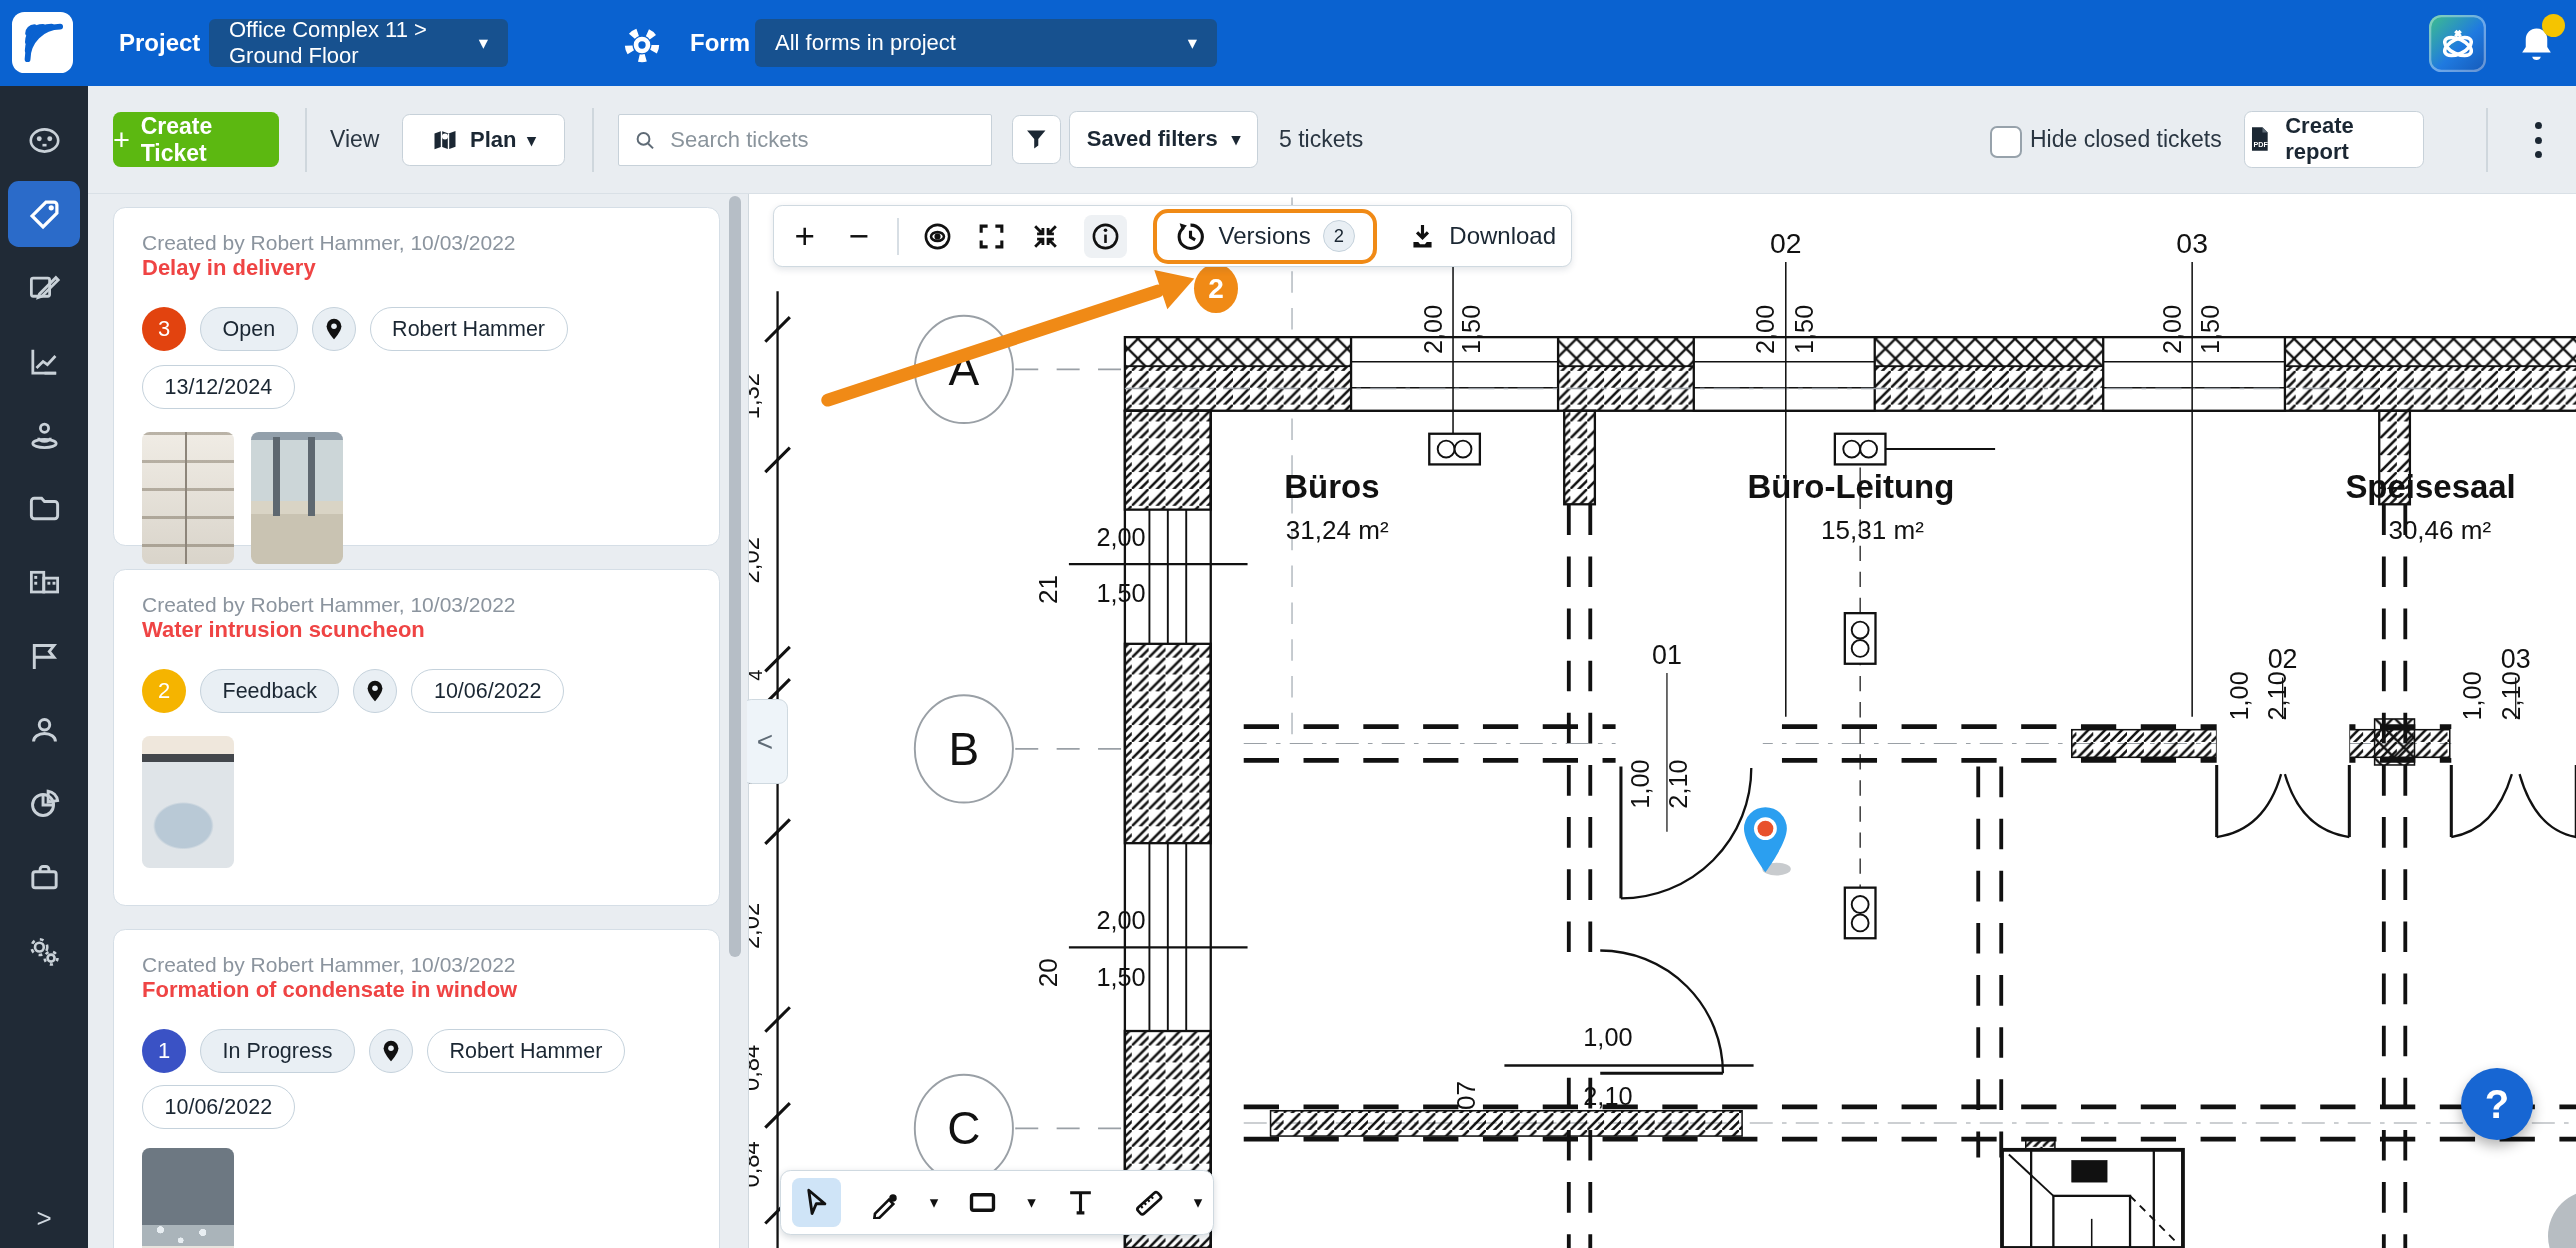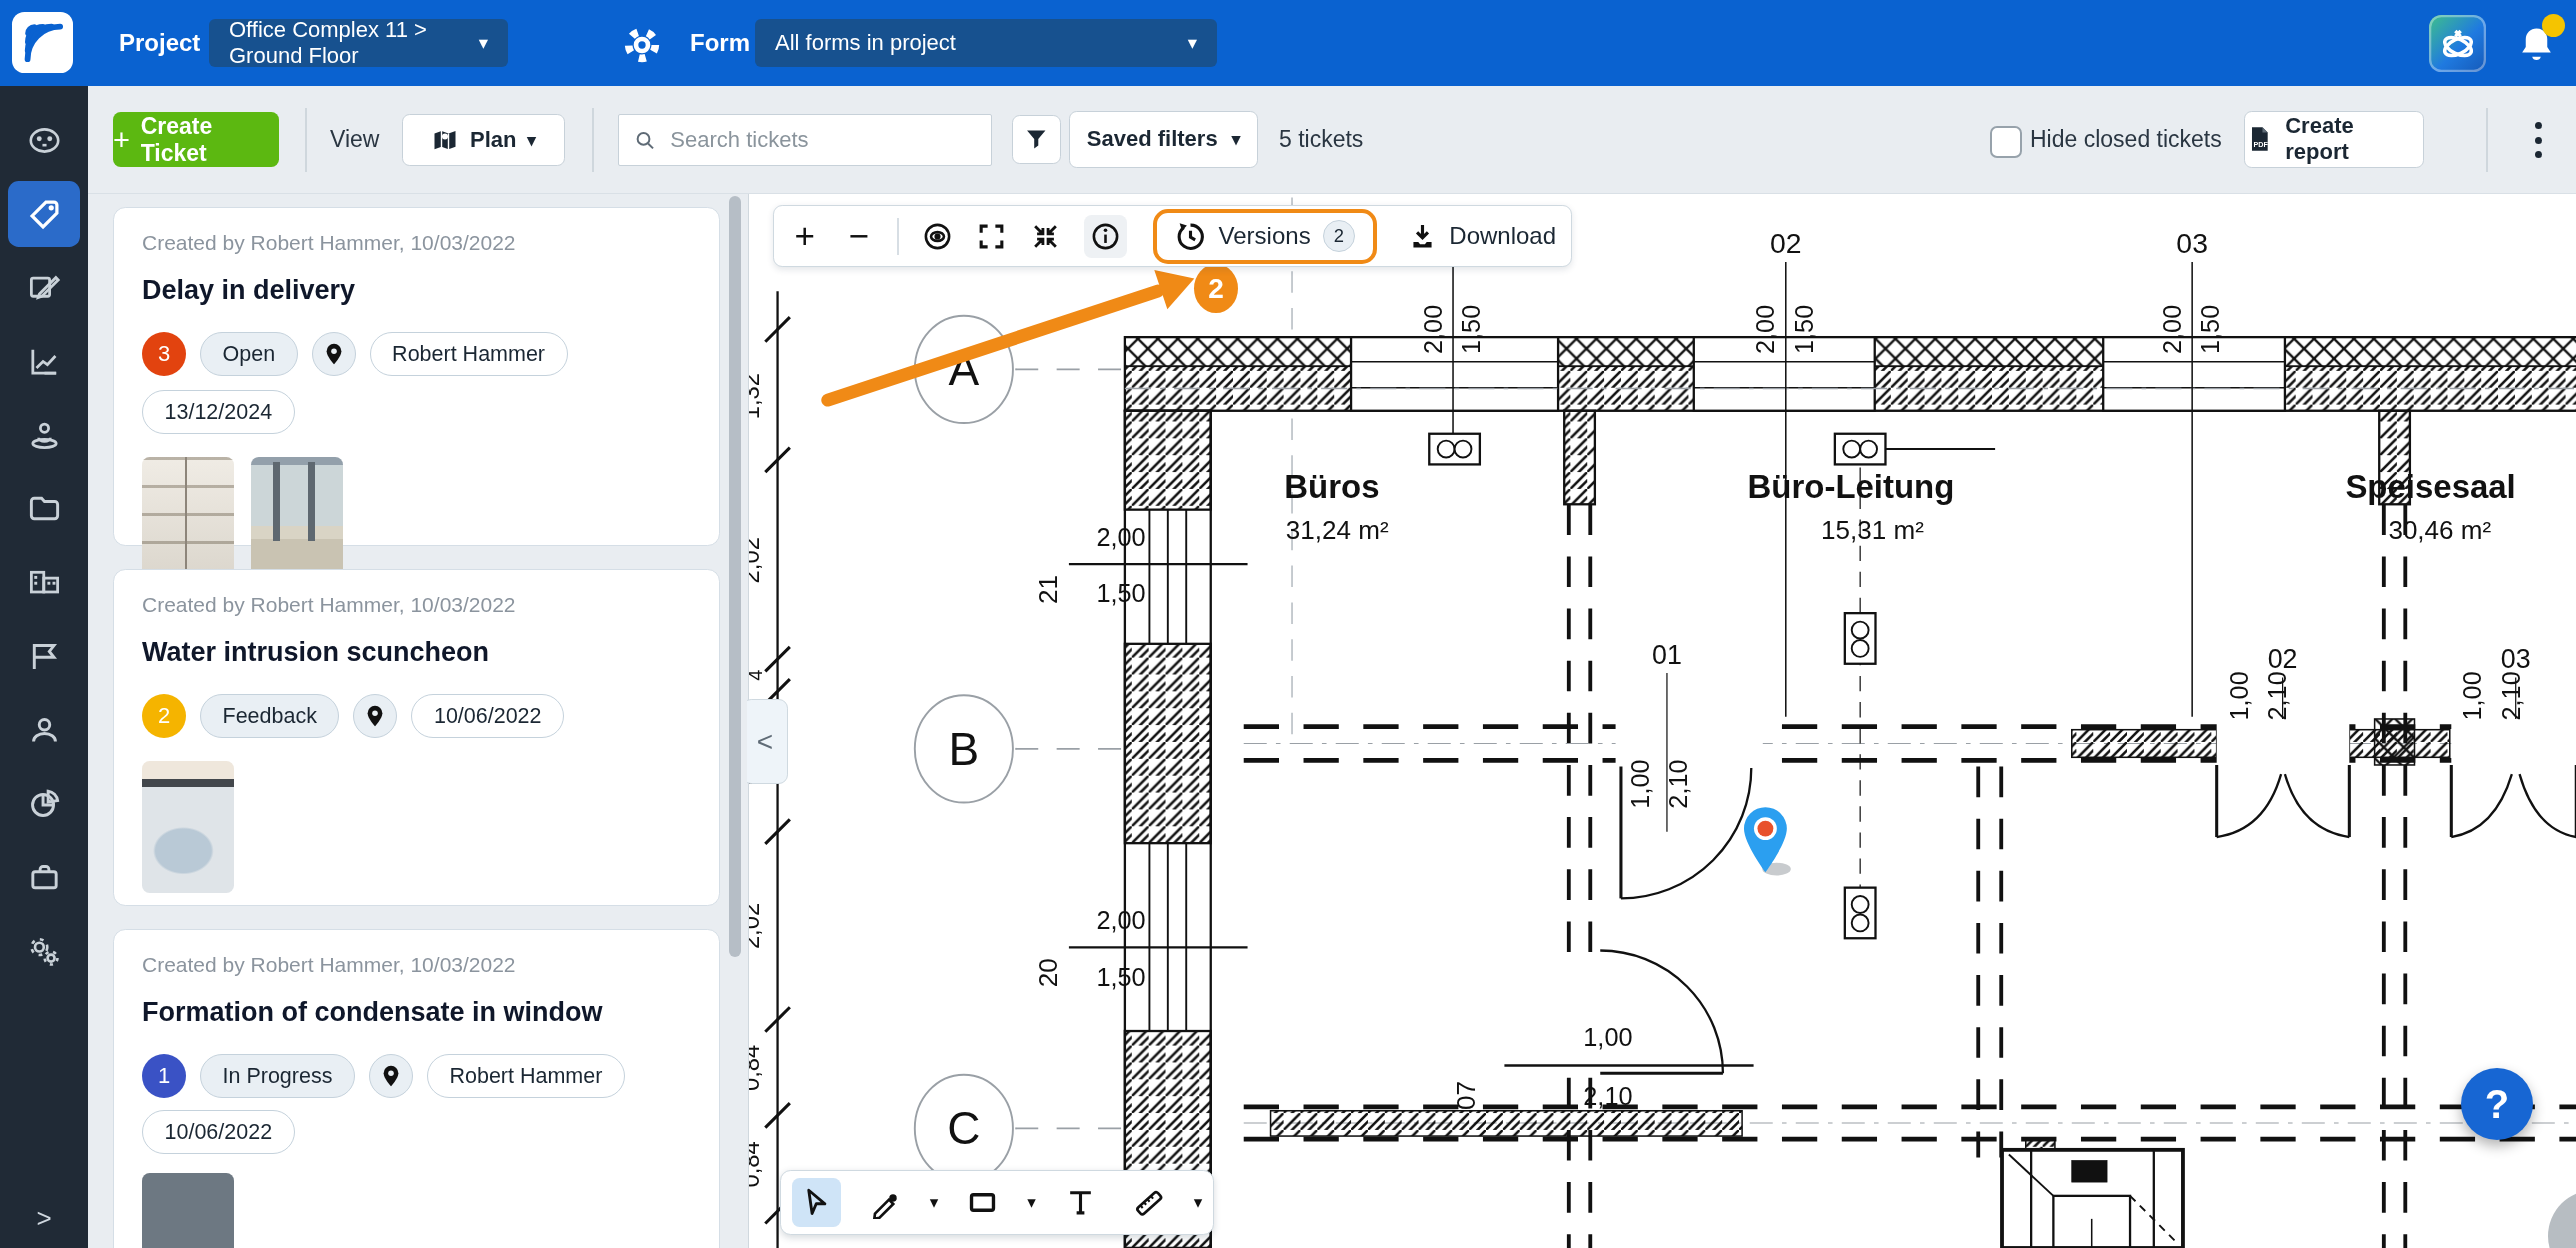--- a/index.html
+++ b/index.html
@@ -33,21 +33,21 @@
   .search-box input{border:none;outline:none;font-size:22px;color:#1b2733;width:100%;font-family:"Liberation Sans",sans-serif;background:transparent;}
   .search-box input::placeholder{color:#8a949c;}
   .caret-dk{font-size:17px;color:#1b2733;}
   .cb{width:28px;height:28px;border:2.3px solid #97a2ab;border-radius:7px;background:#fff;display:inline-block;cursor:pointer;}
   .kebab{position:absolute;left:2431px;top:28px;width:38px;height:52px;display:flex;flex-direction:column;align-items:center;justify-content:center;gap:7.7px;cursor:pointer;}
   .kebab .dot{width:7px;height:7px;border-radius:50%;background:#1b2733;}
   
   .listpanel{position:absolute;left:88px;top:193px;width:659px;height:1055px;background:#e9edf1;z-index:10;}
   .card{position:absolute;left:25px;width:607px;background:#fff;border:1.5px solid #d5dee6;border-radius:12.3px;box-sizing:border-box;padding:23px 28px;cursor:pointer;}
   .created{font-size:21px;color:#8b949e;}
-  .tik-title{font-size:27px;font-weight:800;color:#0f172a;margin-top:20px;}
+  .tik-title{font-size:22px;font-weight:800;color:#ef4444;}
   .badges{display:flex;gap:14px;margin-top:26px;flex-wrap:wrap;}
   .prio{width:44px;height:44px;border-radius:50%;color:#fff;font-size:22px;display:flex;align-items:center;justify-content:center;}
   .pill{height:44px;border-radius:23px;display:flex;align-items:center;padding:0 21.5px;font-size:21.5px;color:#1b2733;box-sizing:border-box;}
   .pill-status{background:#e9eff4;border:1.5px solid #c5d2dc;}
   .pill-white{background:#fff;border:1.5px solid #c5d2dc;}
   .pill-pin{background:#e9eff4;border:1.5px solid #c5d2dc;width:44px;padding:0;justify-content:center;}
   .photos{display:flex;gap:17px;margin-top:23px;}
   .photo{width:92px;height:132px;border-radius:7.7px;overflow:hidden;position:relative;cursor:pointer;}
   .ph-brick{background:linear-gradient(180deg,#f0ece5,#d9d4ca),repeating-linear-gradient(180deg,rgba(150,142,128,.55) 0 3.1px,transparent 3.1px 28px);background-blend-mode:multiply;}
   .ph-brick:after{content:"";position:absolute;left:43px;top:0;width:2.3px;height:100%;background:#8d857a;}

